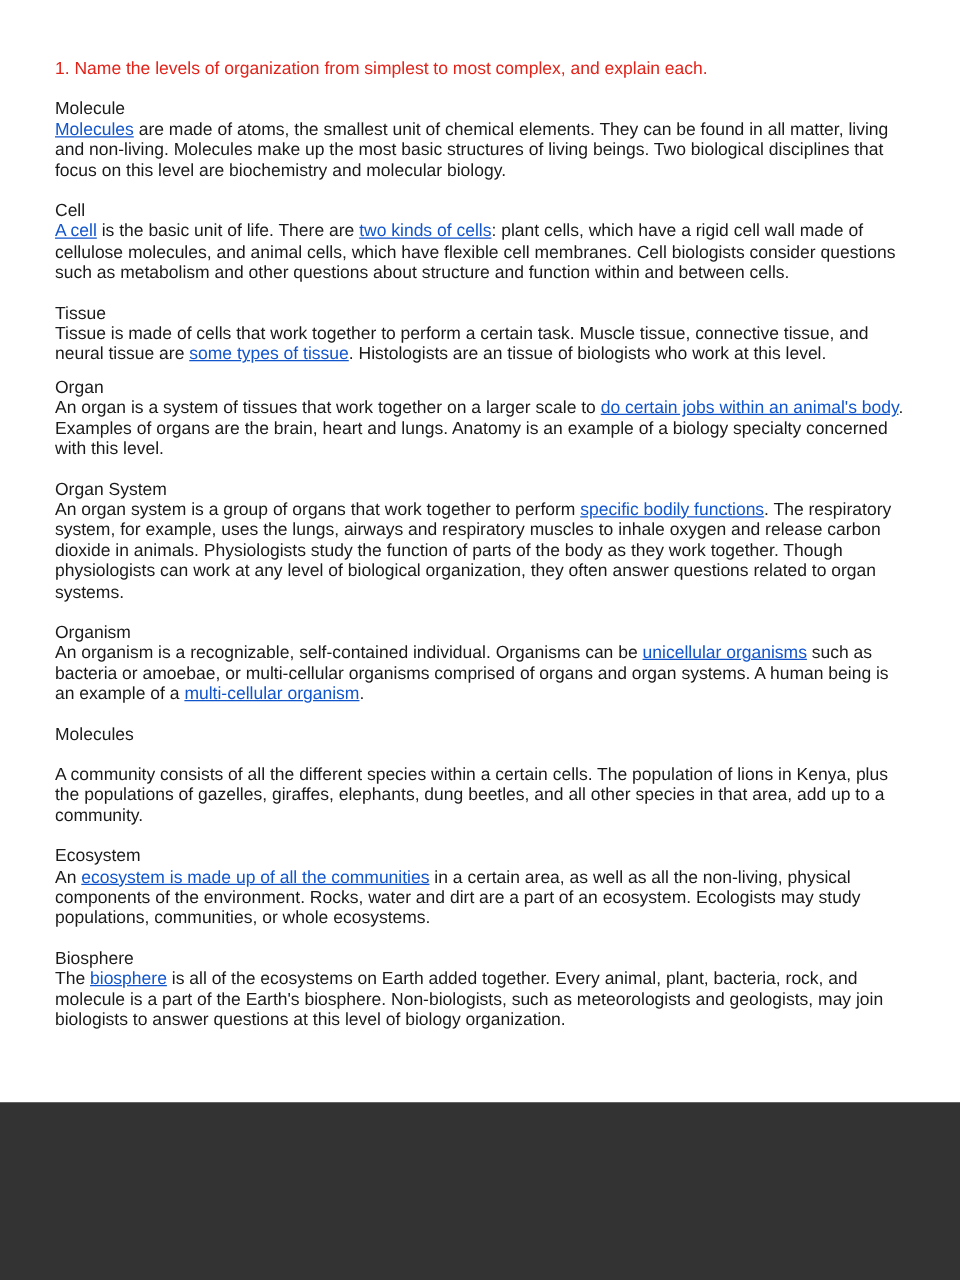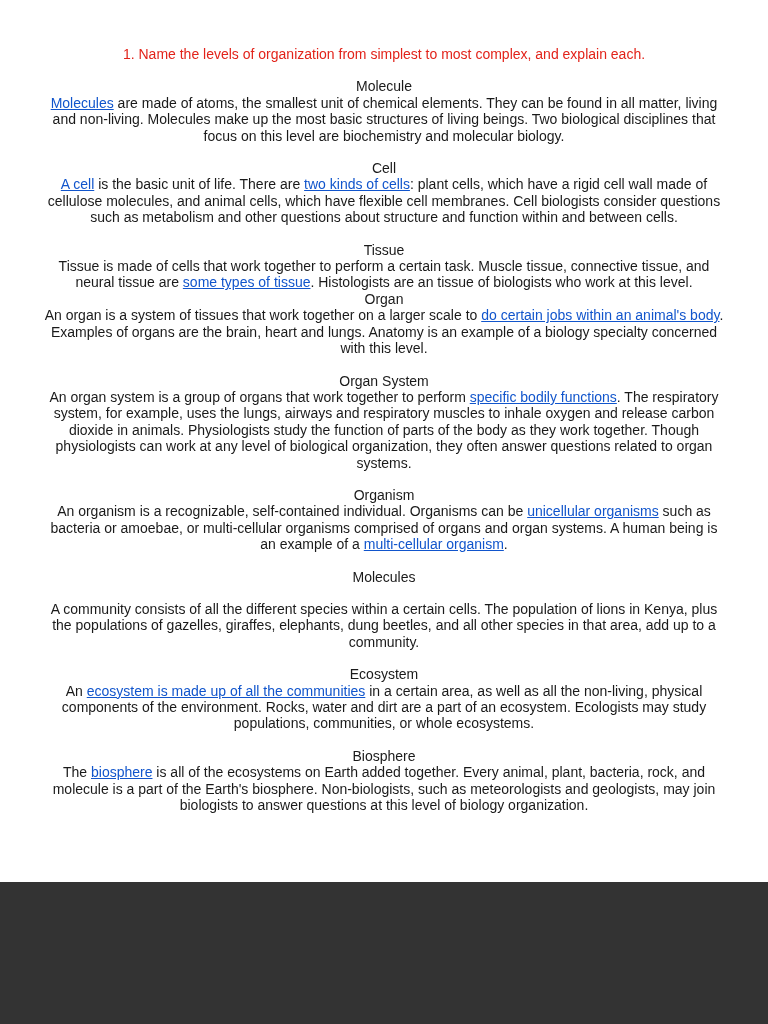--- a/index.html
+++ b/index.html
@@ -16,32 +16,31 @@
   .page {
     box-sizing: border-box;
     width: 768px;
     height: 882px;
     background: var(--page-bg, #ffffff);
     padding: 46px 44px 16px 44px;
     overflow: hidden;
     color: #1a1a1a;
     font-size: 14px;
     line-height: 16.4px;
-    text-align: center;
   }
   .doc-title {
     color: var(--title-color, #e2231a);
     margin-bottom: 16px;
     white-space: pre-wrap;
   }
   .section + .section {
     margin-top: 16px;
   }
   .section.no-gap {
-    margin-top: 0;
+    margin-top: 10px;
   }
   .section-heading {
     color: #1a1a1a;
   }
   .section-body {
     color: #1a1a1a;
   }
   a.doc-link {
     color: var(--link-color, #1155cc);
     text-decoration: underline;

